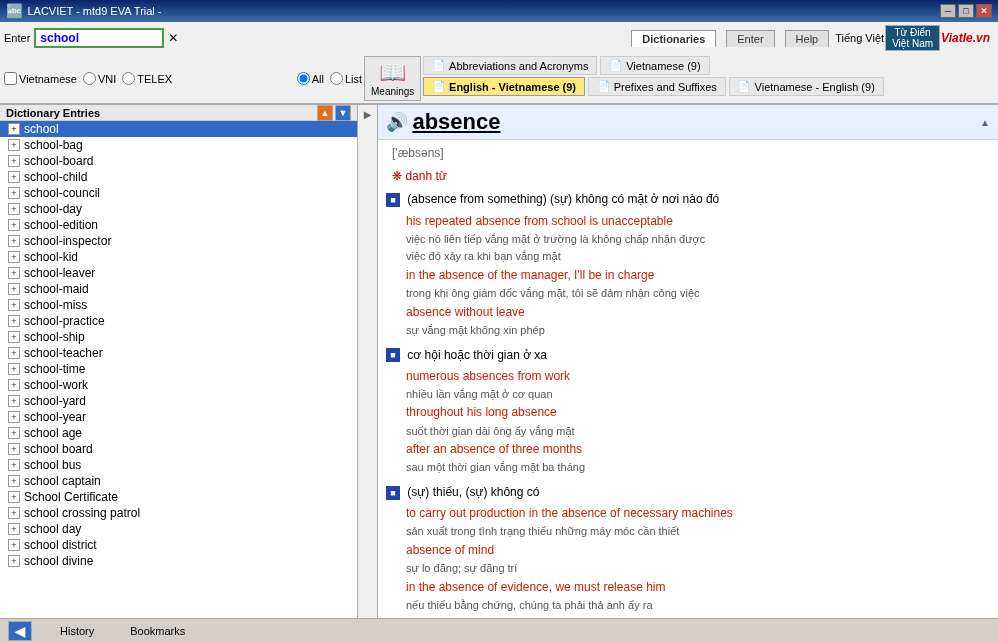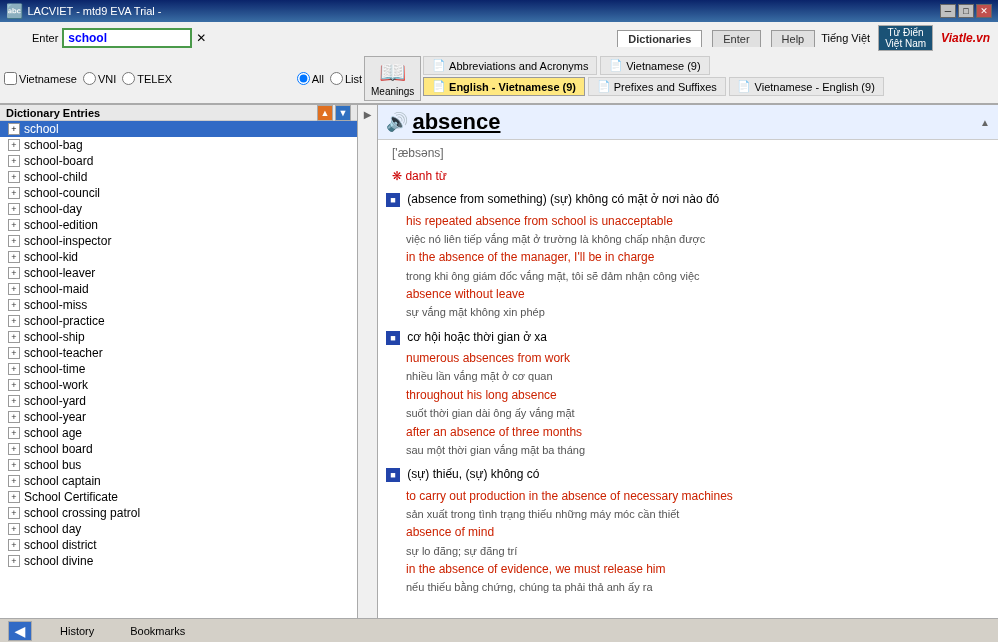--- a/index.html
+++ b/index.html
@@ -127,30 +127,30 @@
     .header-icon-area {
       display: flex; flex-direction: column; align-items: center; justify-content: center;
       border: 1px solid #aaa; background: #e8e8e8; padding: 3px 6px; margin: 2px;
     }
 
     #top-area {
       border-bottom: 1px solid #aaa;
       background: #f0f0f0;
     }
 
-    .top-row1 { display: flex; align-items: center; padding: 3px 4px; gap: 4px; margin-left: 28px; }
+    .top-row1 { display: flex; align-items: center; padding: 3px 4px; gap: 4px; }
 
     .vdict-box {
       display: flex; flex-direction: column; align-items: center;
       border: 1px solid #aaa; background: #1a5276; color: white;
       padding: 1px 6px; font-size: 10px; cursor: pointer;
     }
 
     .right-info-panel {
-      display: flex; align-items: center; gap: 8px; margin-left: auto; padding-right: 4px; justify-content: center;
+      display: flex; align-items: center; gap: 1px; margin-left: auto; padding-right: 4px; justify-content: center;
     }
 
     .speaker-icon { font-size: 18px; color: #333; cursor: pointer; margin-right: 4px; }
   </style>
 </head>
 <body>
 
 <div id="titlebar">
   <span class="title-icon">🔤</span>
   <span class="title-text">LACVIET - mtd9 EVA Trial -</span>
@@ -397,20 +397,21 @@
           <span>❋ danh từ</span>
         </div>
 
         <div class="sense-block">
           <div style="margin-bottom:2px;">
             <span class="sense-icon">■</span>
             <span class="sense-text">(absence from something) (sự) không có mặt ở nơi nào đó</span>
           </div>
           <div class="example-en">his repeated absence from school is unacceptable</div>
           <div class="example-vn">việc nó liên tiếp vắng mặt ở trường là không chấp nhận được</div>
+          <div class="example-vn">việc đó xảy ra khi bạn vắng mặt</div>
           <div class="example-en">in the absence of the manager, I'll be in charge</div>
           <div class="example-vn">trong khi ông giám đốc vắng mặt, tôi sẽ đảm nhận công việc</div>
           <div class="example-en">absence without leave</div>
           <div class="example-vn">sự vắng mặt không xin phép</div>
         </div>
 
         <div class="sense-block">
           <div style="margin-bottom:2px;">
             <span class="sense-icon">■</span>
             <span class="sense-text">cơ hội hoặc thời gian ở xa</span>

